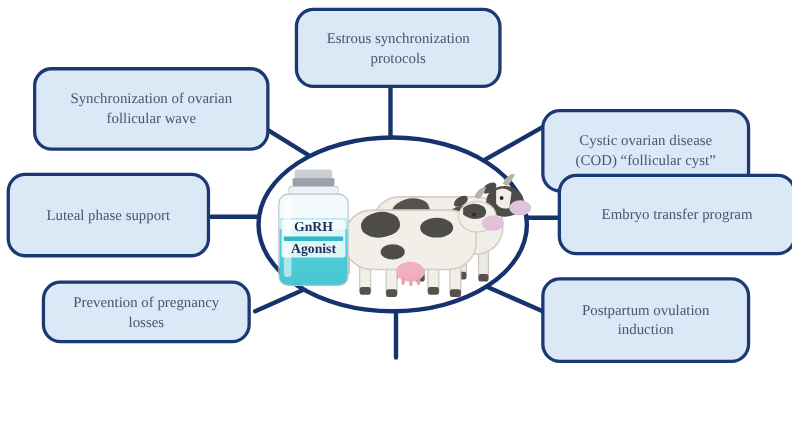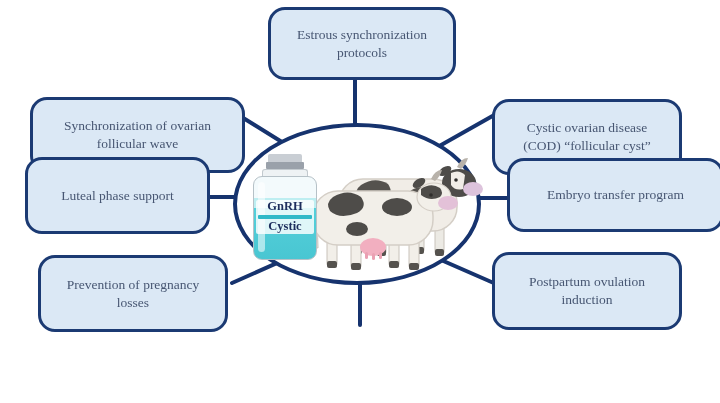--- a/index.html
+++ b/index.html
@@ -22,25 +22,25 @@
     display:flex;align-items:center;justify-content:center;
     text-align:center;
     padding:4px 12px;
   }
   .node-label{
     color:#475672;
     font-size:13.5px;
     line-height:1.32;
   }
   .n-top{left:268px;top:7px;width:188px;height:73px;}
-  .n-ul{left:30px;top:61px;width:215px;height:76px;margin-top:36px;}
+  .n-ul{left:30px;top:61px;width:215px;height:76px;}
   .n-ur{left:492px;top:61px;width:190px;height:76px;margin-top:38px;}
-  .n-left{left:25px;top:157px;width:185px;height:77px;}
+  .n-left{left:6px;top:157px;width:185px;height:77px;}
   .n-right{left:507px;top:158px;width:217px;height:74px;}
-  .n-ll{left:38px;top:255px;width:190px;height:77px;}
+  .n-ll{left:38px;top:255px;width:190px;height:57px;}
   .n-lr{left:492px;top:252px;width:190px;height:78px;align-items:center;}
   .n-bottom{left:265px;top:322px;width:192px;height:72px;}
   
   .center-ellipse{
     position:absolute;z-index:2;
     left:233px;top:123px;width:248px;height:162px;
     background:#ffffff;
     border:4px solid #16336e;
     border-radius:50%;
     box-sizing:border-box;
@@ -170,19 +170,19 @@
 
     <div class="vial">
       <div class="vial-cap-top"></div>
       <div class="vial-cap-band"></div>
       <div class="vial-neck"></div>
       <div class="vial-body"></div>
       <div class="vial-shine"></div>
       <div class="vial-label">
         <div>GnRH</div>
         <div class="vial-strip"></div>
-        <div>Cystic</div>
+        <div>Agonist</div>
       </div>
     </div>
 
   </div>
 
 </div>
 
 </body></html>

